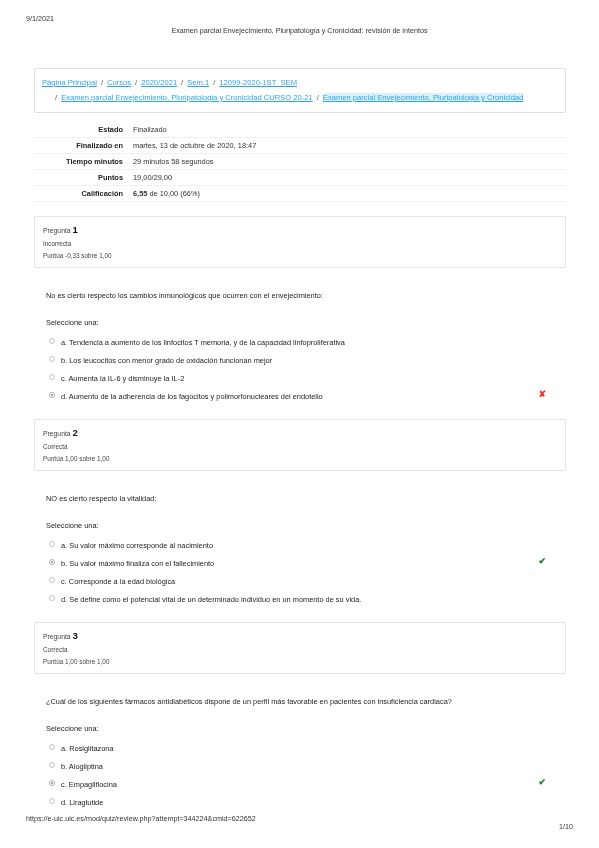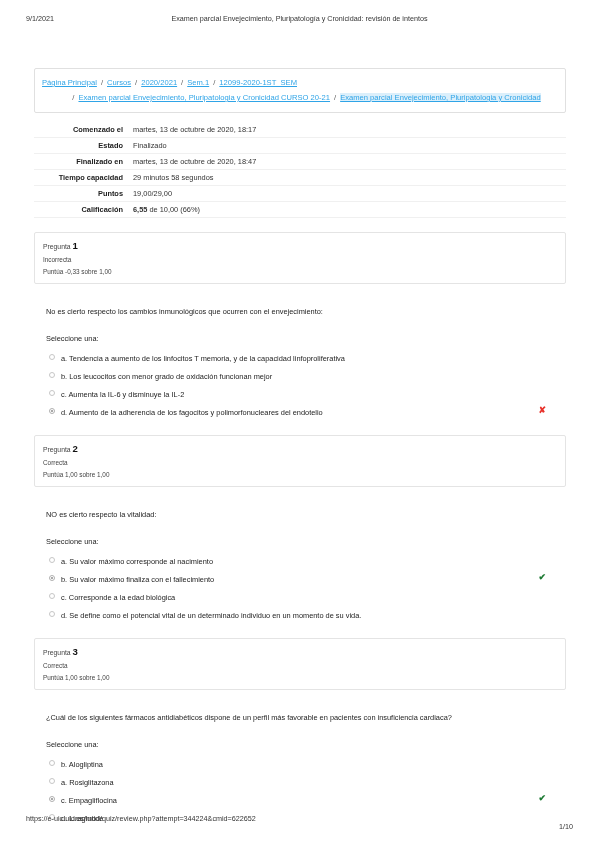--- a/index.html
+++ b/index.html
@@ -29,21 +29,21 @@
   }
   .print-date {
     position: absolute;
     left: 26px;
     top: 0;
     white-space: nowrap;
   }
   .print-title {
     position: absolute;
     left: 0;
-    top: 0;
+    top: 12px;
     width: 599px;
     text-align: center;
     white-space: nowrap;
   }
   .print-footer {
     position: absolute;
     bottom: 20px;
     left: 0;
     width: 599px;
     height: 14px;
@@ -79,21 +79,20 @@
     box-sizing: border-box;
     width: 532px;
     line-height: 15px;
   }
   .crumb-row {
     font-size: 7.6px;
     white-space: nowrap;
   }
   .crumb-row.second {
     padding-left: 9px;
-    text-align: center;
   }
   .crumb-link {
     color: #2fa4e7;
     text-decoration: underline;
     cursor: pointer;
   }
   .crumb-sep {
     color: #555;
     padding: 0 4px;
     display: inline-block;
@@ -237,33 +236,29 @@
 <div class="content">
 
   <div class="breadcrumb-box">
     <div class="crumb-row" id="crumb1"><span class="crumb-link">Página Principal</span><span class="crumb-sep">/</span><span class="crumb-link">Cursos</span><span class="crumb-sep">/</span><span class="crumb-link">2020/2021</span><span class="crumb-sep">/</span><span class="crumb-link">Sem.1</span><span class="crumb-sep">/</span><span class="crumb-link">12099-2020-1ST_SEM</span></div>
     <div class="crumb-row second" id="crumb2"><span class="crumb-sep">/</span><span class="crumb-link">Examen parcial Envejecimiento, Pluripatologia y Cronicidad CURSO 20-21</span><span class="crumb-sep">/</span><span class="crumb-link current">Examen parcial Envejecimiento, Pluripatologia y Cronicidad</span></div>
   </div>
 
   <table class="summary">
     <tbody id="summary-body">
         <tr>
-          <td class="k">Comenzado el</td>
-          <td class="v">martes, 13 de octubre de 2020, 18:17</td>
-        </tr>
-        <tr>
           <td class="k">Estado</td>
           <td class="v">Finalizado</td>
         </tr>
         <tr>
           <td class="k">Finalizado en</td>
           <td class="v">martes, 13 de octubre de 2020, 18:47</td>
         </tr>
         <tr>
-          <td class="k">Tiempo capacidad</td>
+          <td class="k">Tiempo minutos</td>
           <td class="v">29 minutos 58 segundos</td>
         </tr>
         <tr>
           <td class="k">Puntos</td>
           <td class="v">19,00/29,00</td>
         </tr>
         <tr>
           <td class="k">Calificación</td>
           <td class="v"><b>6,55</b> de 10,00 (66%)</td>
         </tr>
@@ -308,22 +303,22 @@
       <div class="qblock">
         <div class="qinfo">
           <div class="qnum">Pregunta<span class="big">3</span></div>
           <div class="qstate">Correcta</div>
           <div class="qmark">Puntúa 1,00 sobre 1,00</div>
         </div>
         <div class="qbody">
           <div class="qtext">¿Cuál de los siguientes fármacos antidiabéticos dispone de un perfil más favorable en pacientes con insuficiencia cardiaca?</div>
           <div class="qprompt">Seleccione una:</div>
           <div class="answers">
+            <div class="answer"><span class="radio"></span><span>a. Rosiglitazona</span></div>
             <div class="answer"><span class="radio"></span><span>b. Alogliptina</span></div>
-            <div class="answer"><span class="radio"></span><span>a. Rosiglitazona</span></div>
             <div class="answer"><span class="radio checked"></span><span>c. Empagliflocina</span><span class="mark correct">✔</span></div>
             <div class="answer"><span class="radio"></span><span>d. Liraglutide</span></div>
           </div>
         </div>
       </div>
     </div>
 
 </div>
 
 <div class="print-footer">

